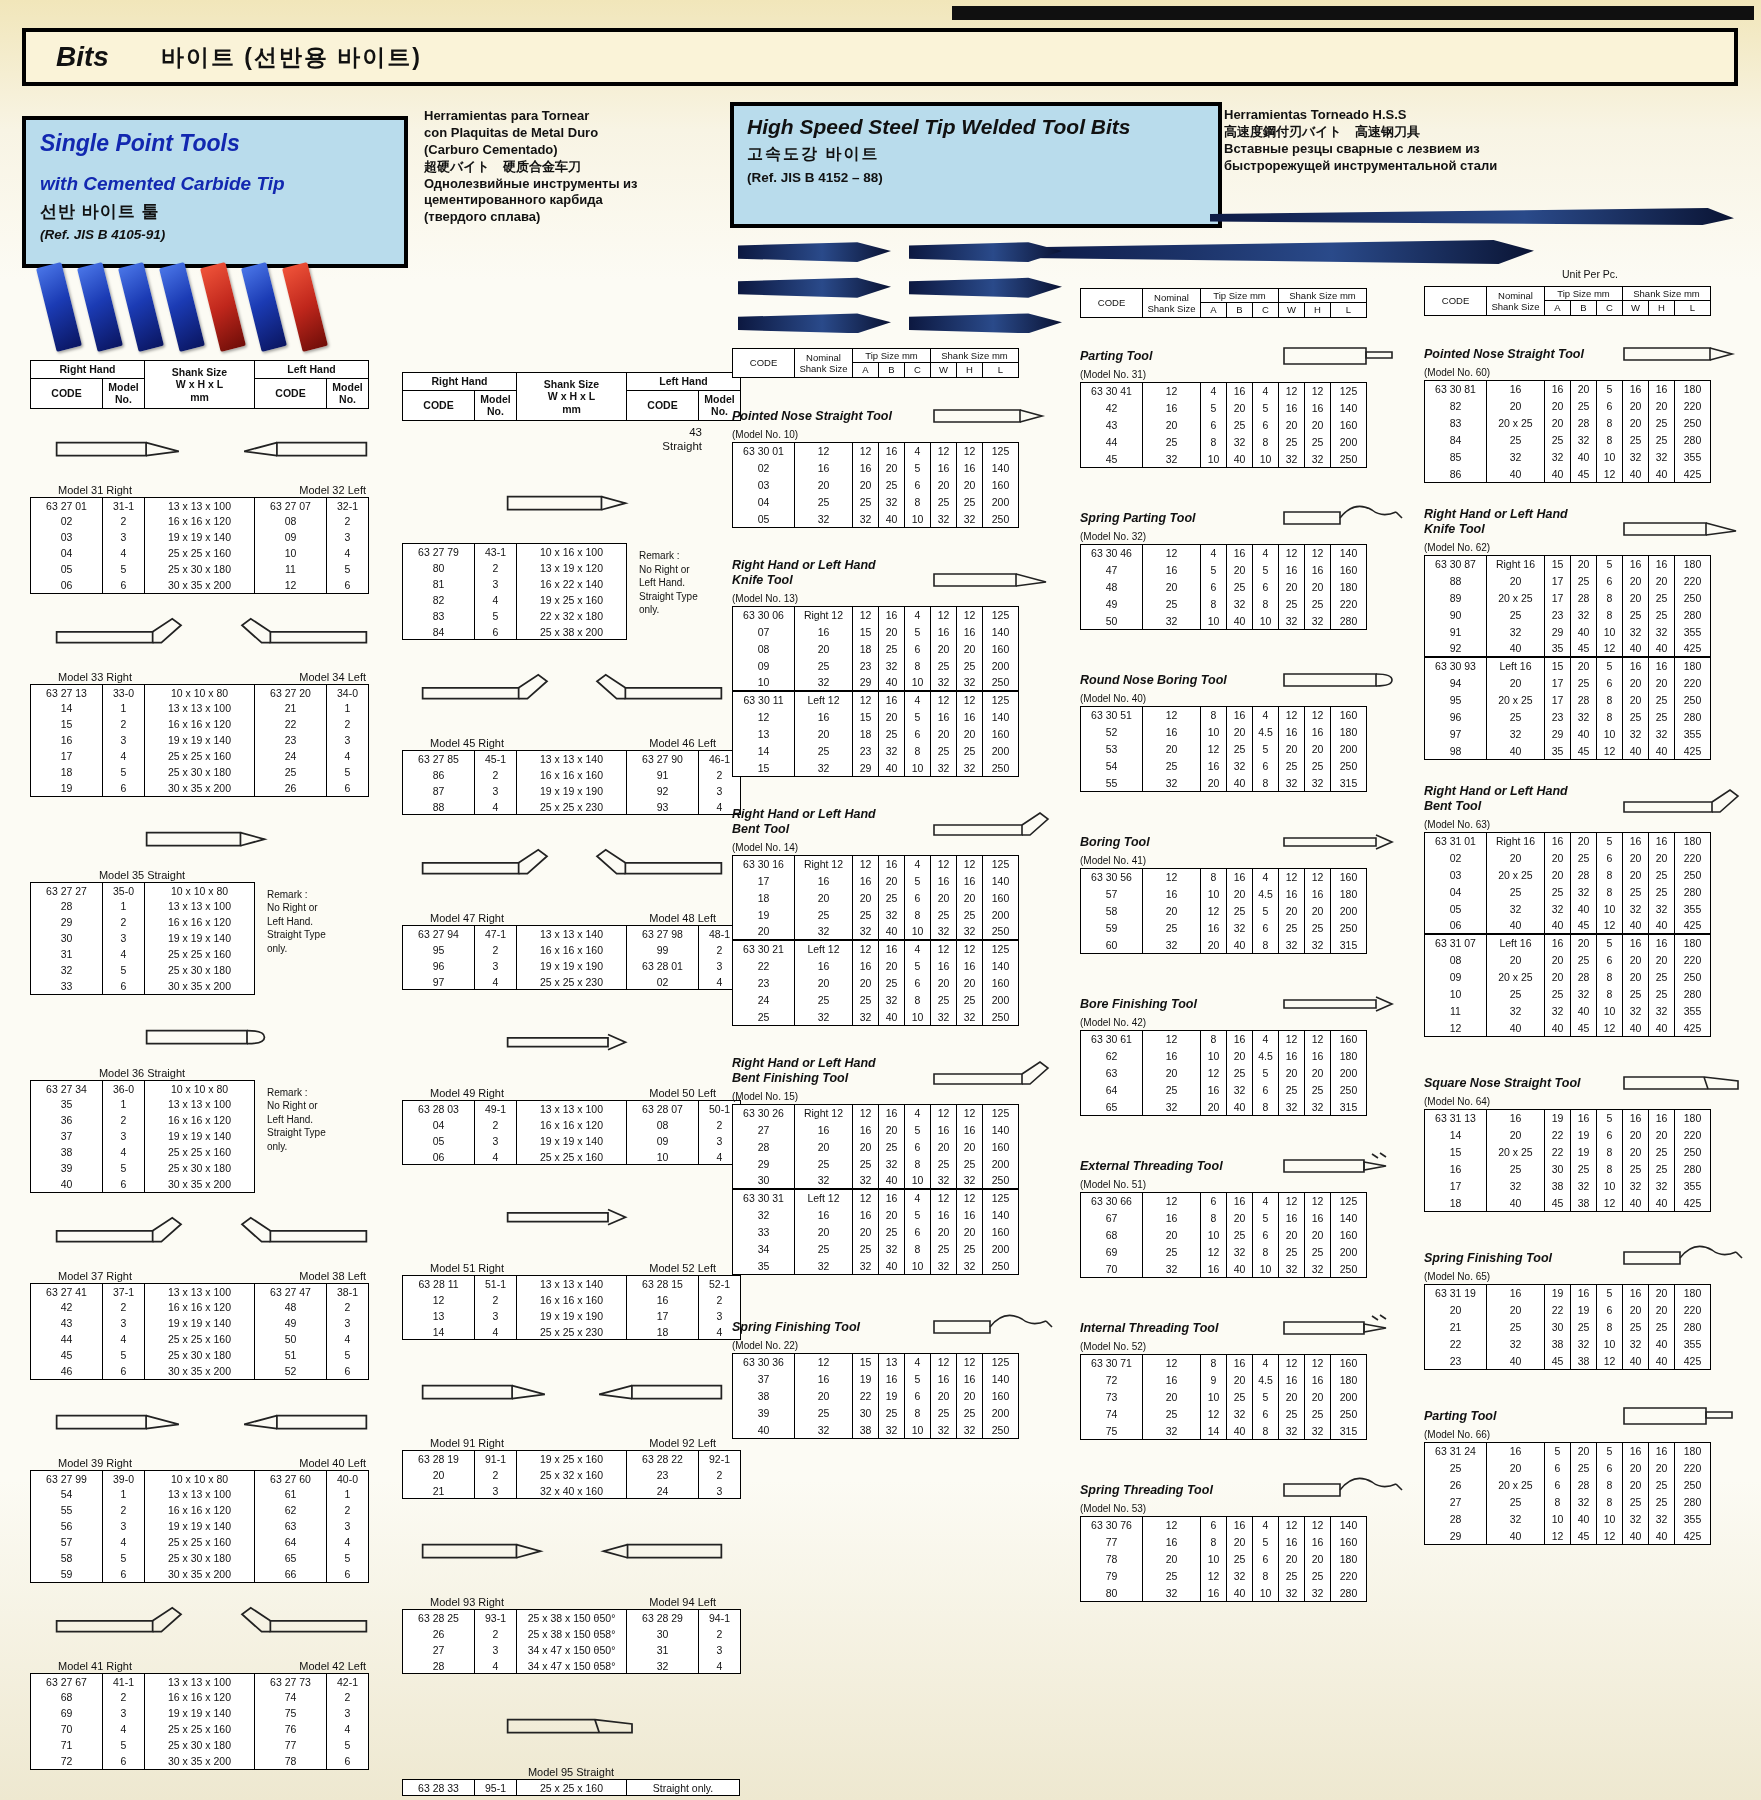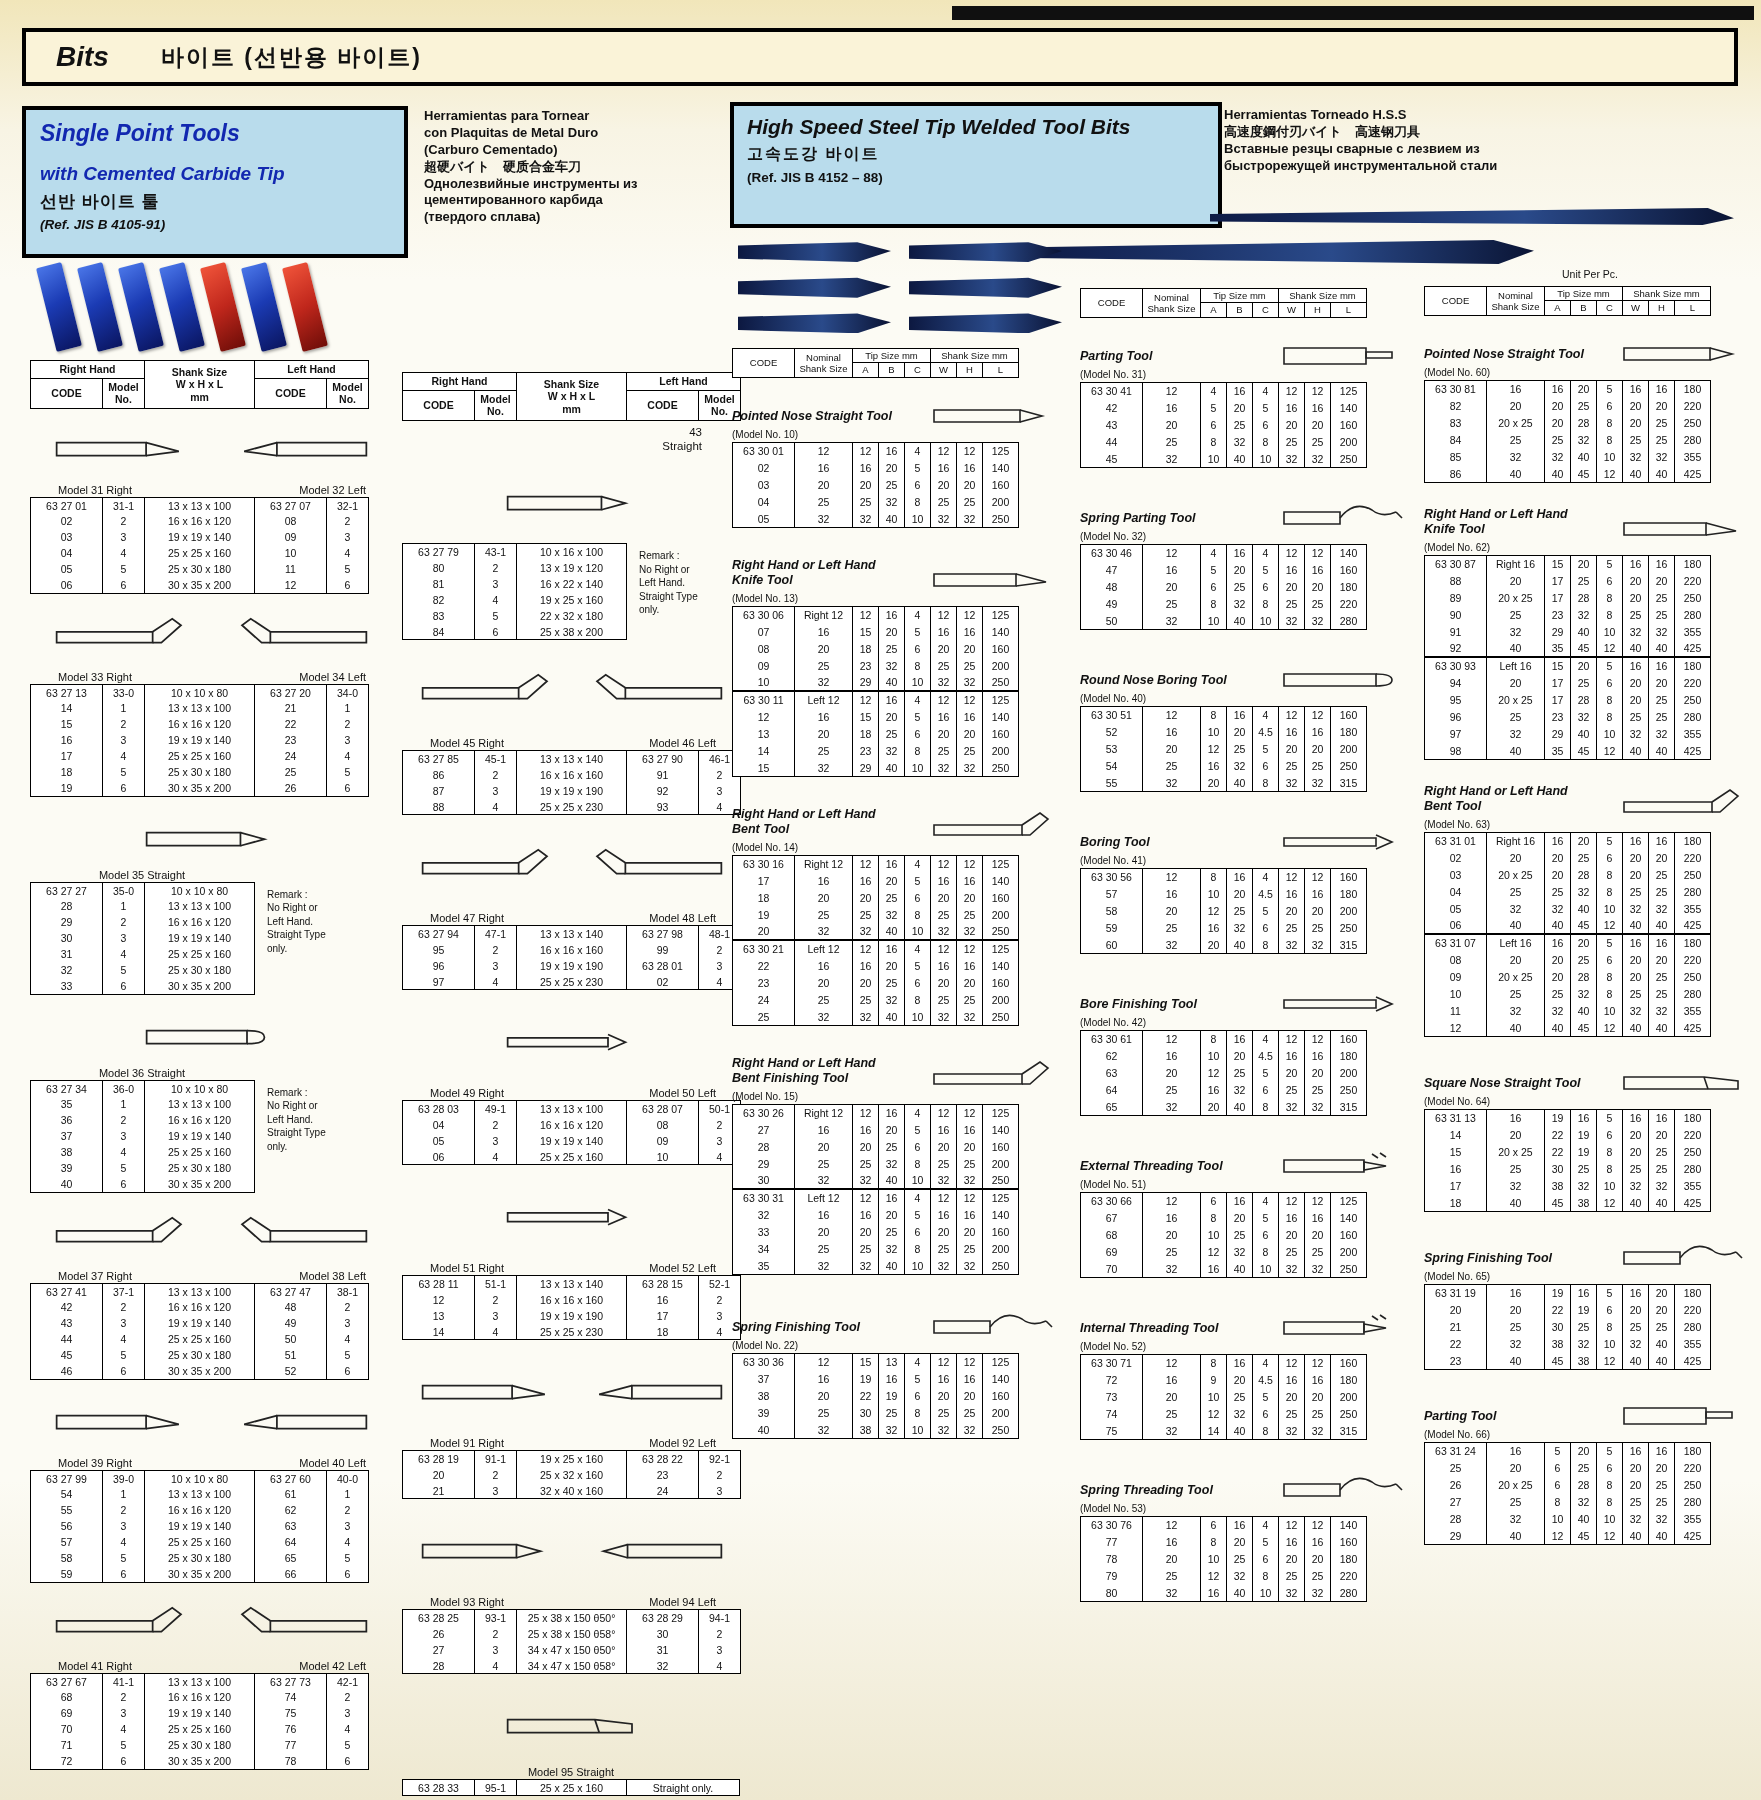--- a/index.html
+++ b/index.html
@@ -4,21 +4,21 @@
 <style>
   *{margin:0;padding:0;box-sizing:border-box}
   body{font-family:"Liberation Sans",sans-serif;background:#777;color:#111}
   .page{position:relative;width:1761px;height:1800px;overflow:hidden;
     background:linear-gradient(180deg,#f1e6ba 0,#f8f4e4 130px,#fcfbf4 280px,#fcfbf4 1480px,#eee8d0 1800px)}
   .topbar{position:absolute;top:6px;left:952px;width:802px;height:14px;background:#101010}
   .titlebox{position:absolute;top:28px;left:22px;width:1716px;height:58px;border:4px solid #000;
     background:#faf3d8;display:flex;align-items:center;gap:52px;padding-left:30px}
   .t-en{font-style:italic;font-weight:bold;font-size:28px}
   .t-ko{font-weight:bold;font-size:23px;letter-spacing:2px}
-  .lhead{position:absolute;top:106px;left:22px;width:386px;height:152px;border:4px solid #000;background:#b9dcec;padding:10px 14px}
+  .lhead{position:absolute;top:116px;left:22px;width:386px;height:152px;border:4px solid #000;background:#b9dcec;padding:10px 14px}
   .lh1,.lh2{color:#1228b0;font-style:italic;font-weight:bold}
   .lh1{font-size:23px}.lh2{font-size:19px;margin-top:16px}
   .lh3{font-size:17px;font-weight:bold;margin-top:5px;letter-spacing:1px}
   .lh4{font-size:13.5px;font-weight:bold;font-style:italic;margin-top:4px}
   .lalt{position:absolute;top:108px;left:424px;width:300px;font-weight:bold;font-size:13px;line-height:1.3}
   .rhead{position:absolute;top:102px;left:730px;width:492px;height:126px;border:4px solid #000;background:#b9dcec;padding:9px 13px}
   .rh1{font-size:21px;font-weight:bold;font-style:italic}
   .rh2{font-size:16px;font-weight:bold;margin-top:5px;letter-spacing:2px}
   .rh3{font-size:13.5px;font-weight:bold;margin-top:5px}
   .ralt{position:absolute;top:107px;left:1224px;width:524px;font-weight:bold;font-size:13px;line-height:1.3}

